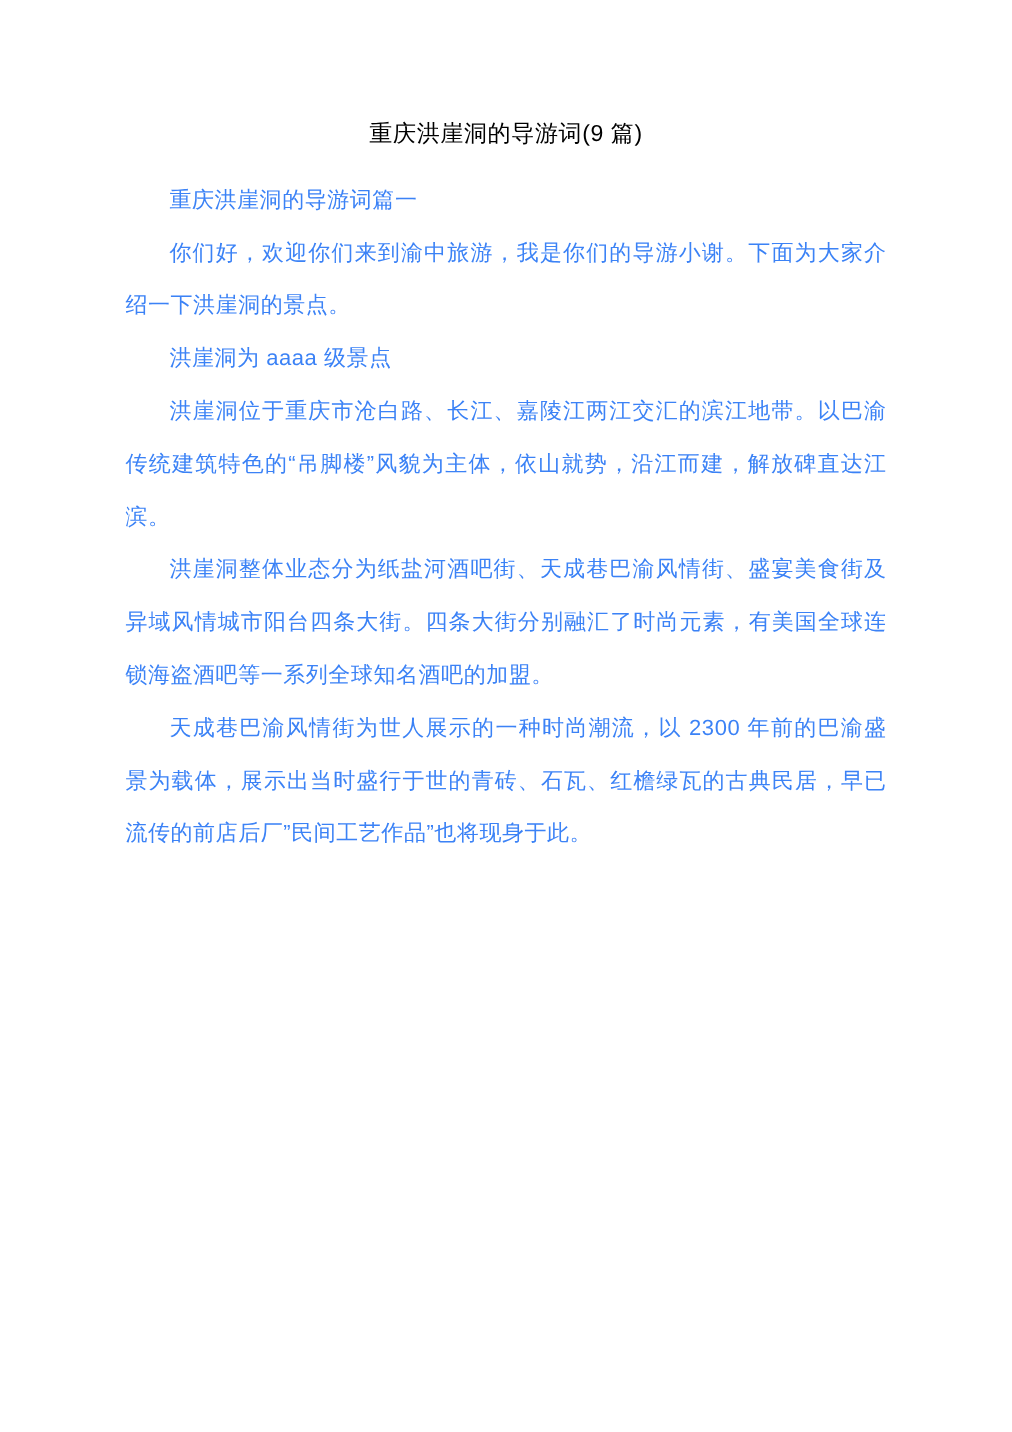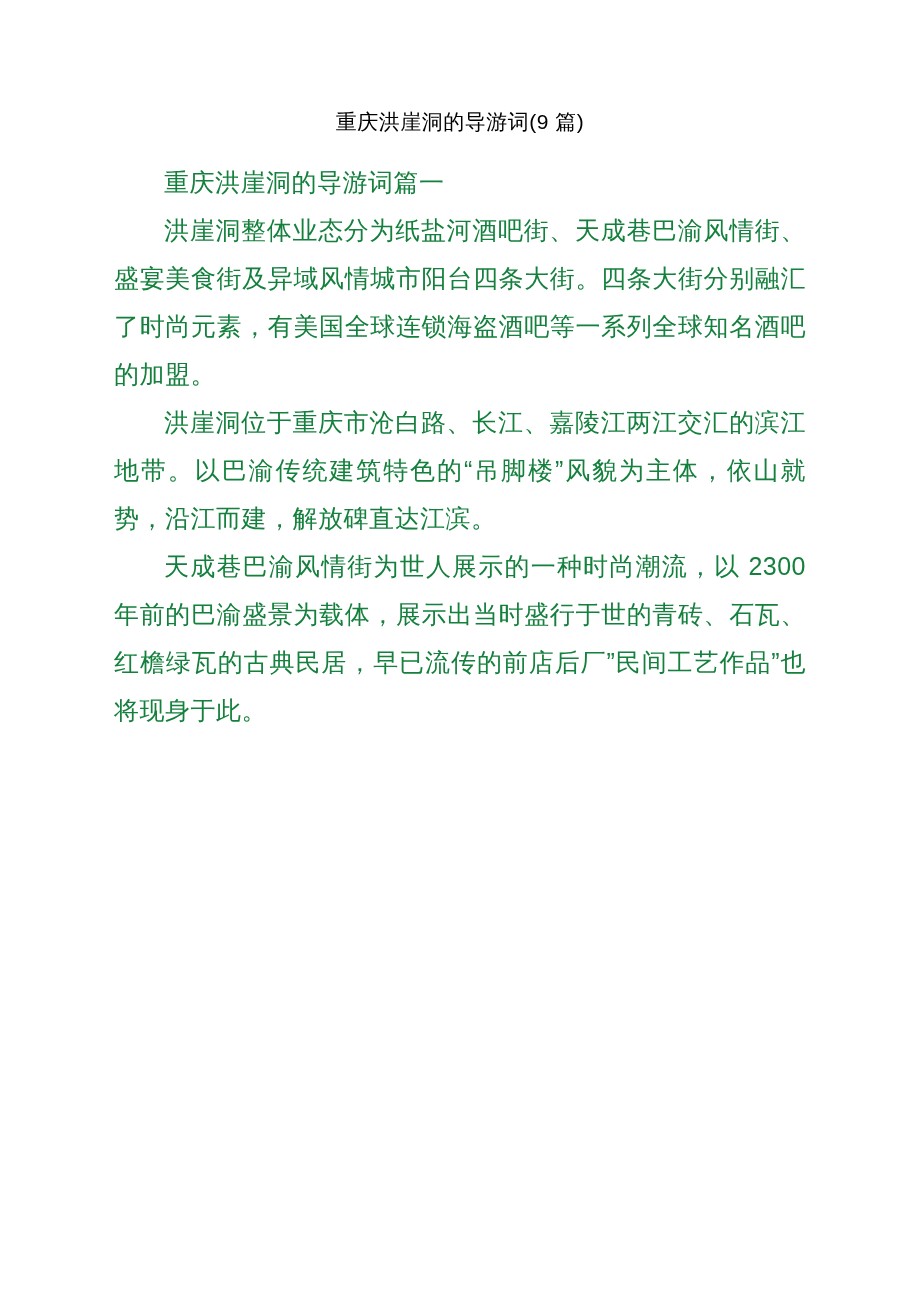--- a/index.html
+++ b/index.html
@@ -25,41 +25,43 @@
     margin: 0 0 16px 0;
     font-size: 21px;
     font-weight: 400;
     text-align: center;
     line-height: 40px;
     color: #000000;
     letter-spacing: 0.5px;
   }
   .doc-paragraph {
     margin: 0;
-    font-size: 25px;
+    font-size: 20px;
     line-height: 48px;
     text-indent: 2em;
     text-align: justify;
-    color: #15803d;
+    color: #3b82f6;
     letter-spacing: 0.5px;
     word-break: break-all;
   }
 </style>
 </head>
 <body>
 
 <div class="page">
   <div class="content">
     <h1 class="doc-title">重庆洪崖洞的导游词(9 篇)</h1>
 
     <p class="doc-paragraph">重庆洪崖洞的导游词篇一</p>
 
+    <p class="doc-paragraph">你们好，欢迎你们来到渝中旅游，我是你们的导游小谢。下面为大家介绍一下洪崖洞的景点。</p>
+
+    <p class="doc-paragraph">洪崖洞为 aaaa 级景点</p>
 
 
 
+    <p class="doc-paragraph">洪崖洞位于重庆市沧白路、长江、嘉陵江两江交汇的滨江地带。以巴渝传统建筑特色的“吊脚楼”风貌为主体，依山就势，沿江而建，解放碑直达江滨。</p>
 
     <p class="doc-paragraph">洪崖洞整体业态分为纸盐河酒吧街、天成巷巴渝风情街、盛宴美食街及异域风情城市阳台四条大街。四条大街分别融汇了时尚元素，有美国全球连锁海盗酒吧等一系列全球知名酒吧的加盟。</p>
-
-    <p class="doc-paragraph">洪崖洞位于重庆市沧白路、长江、嘉陵江两江交汇的滨江地带。以巴渝传统建筑特色的“吊脚楼”风貌为主体，依山就势，沿江而建，解放碑直达江滨。</p>
 
     <p class="doc-paragraph">天成巷巴渝风情街为世人展示的一种时尚潮流，以 2300 年前的巴渝盛景为载体，展示出当时盛行于世的青砖、石瓦、红檐绿瓦的古典民居，早已流传的前店后厂”民间工艺作品”也将现身于此。</p>
   </div>
 </div>
 
 </body></html>

